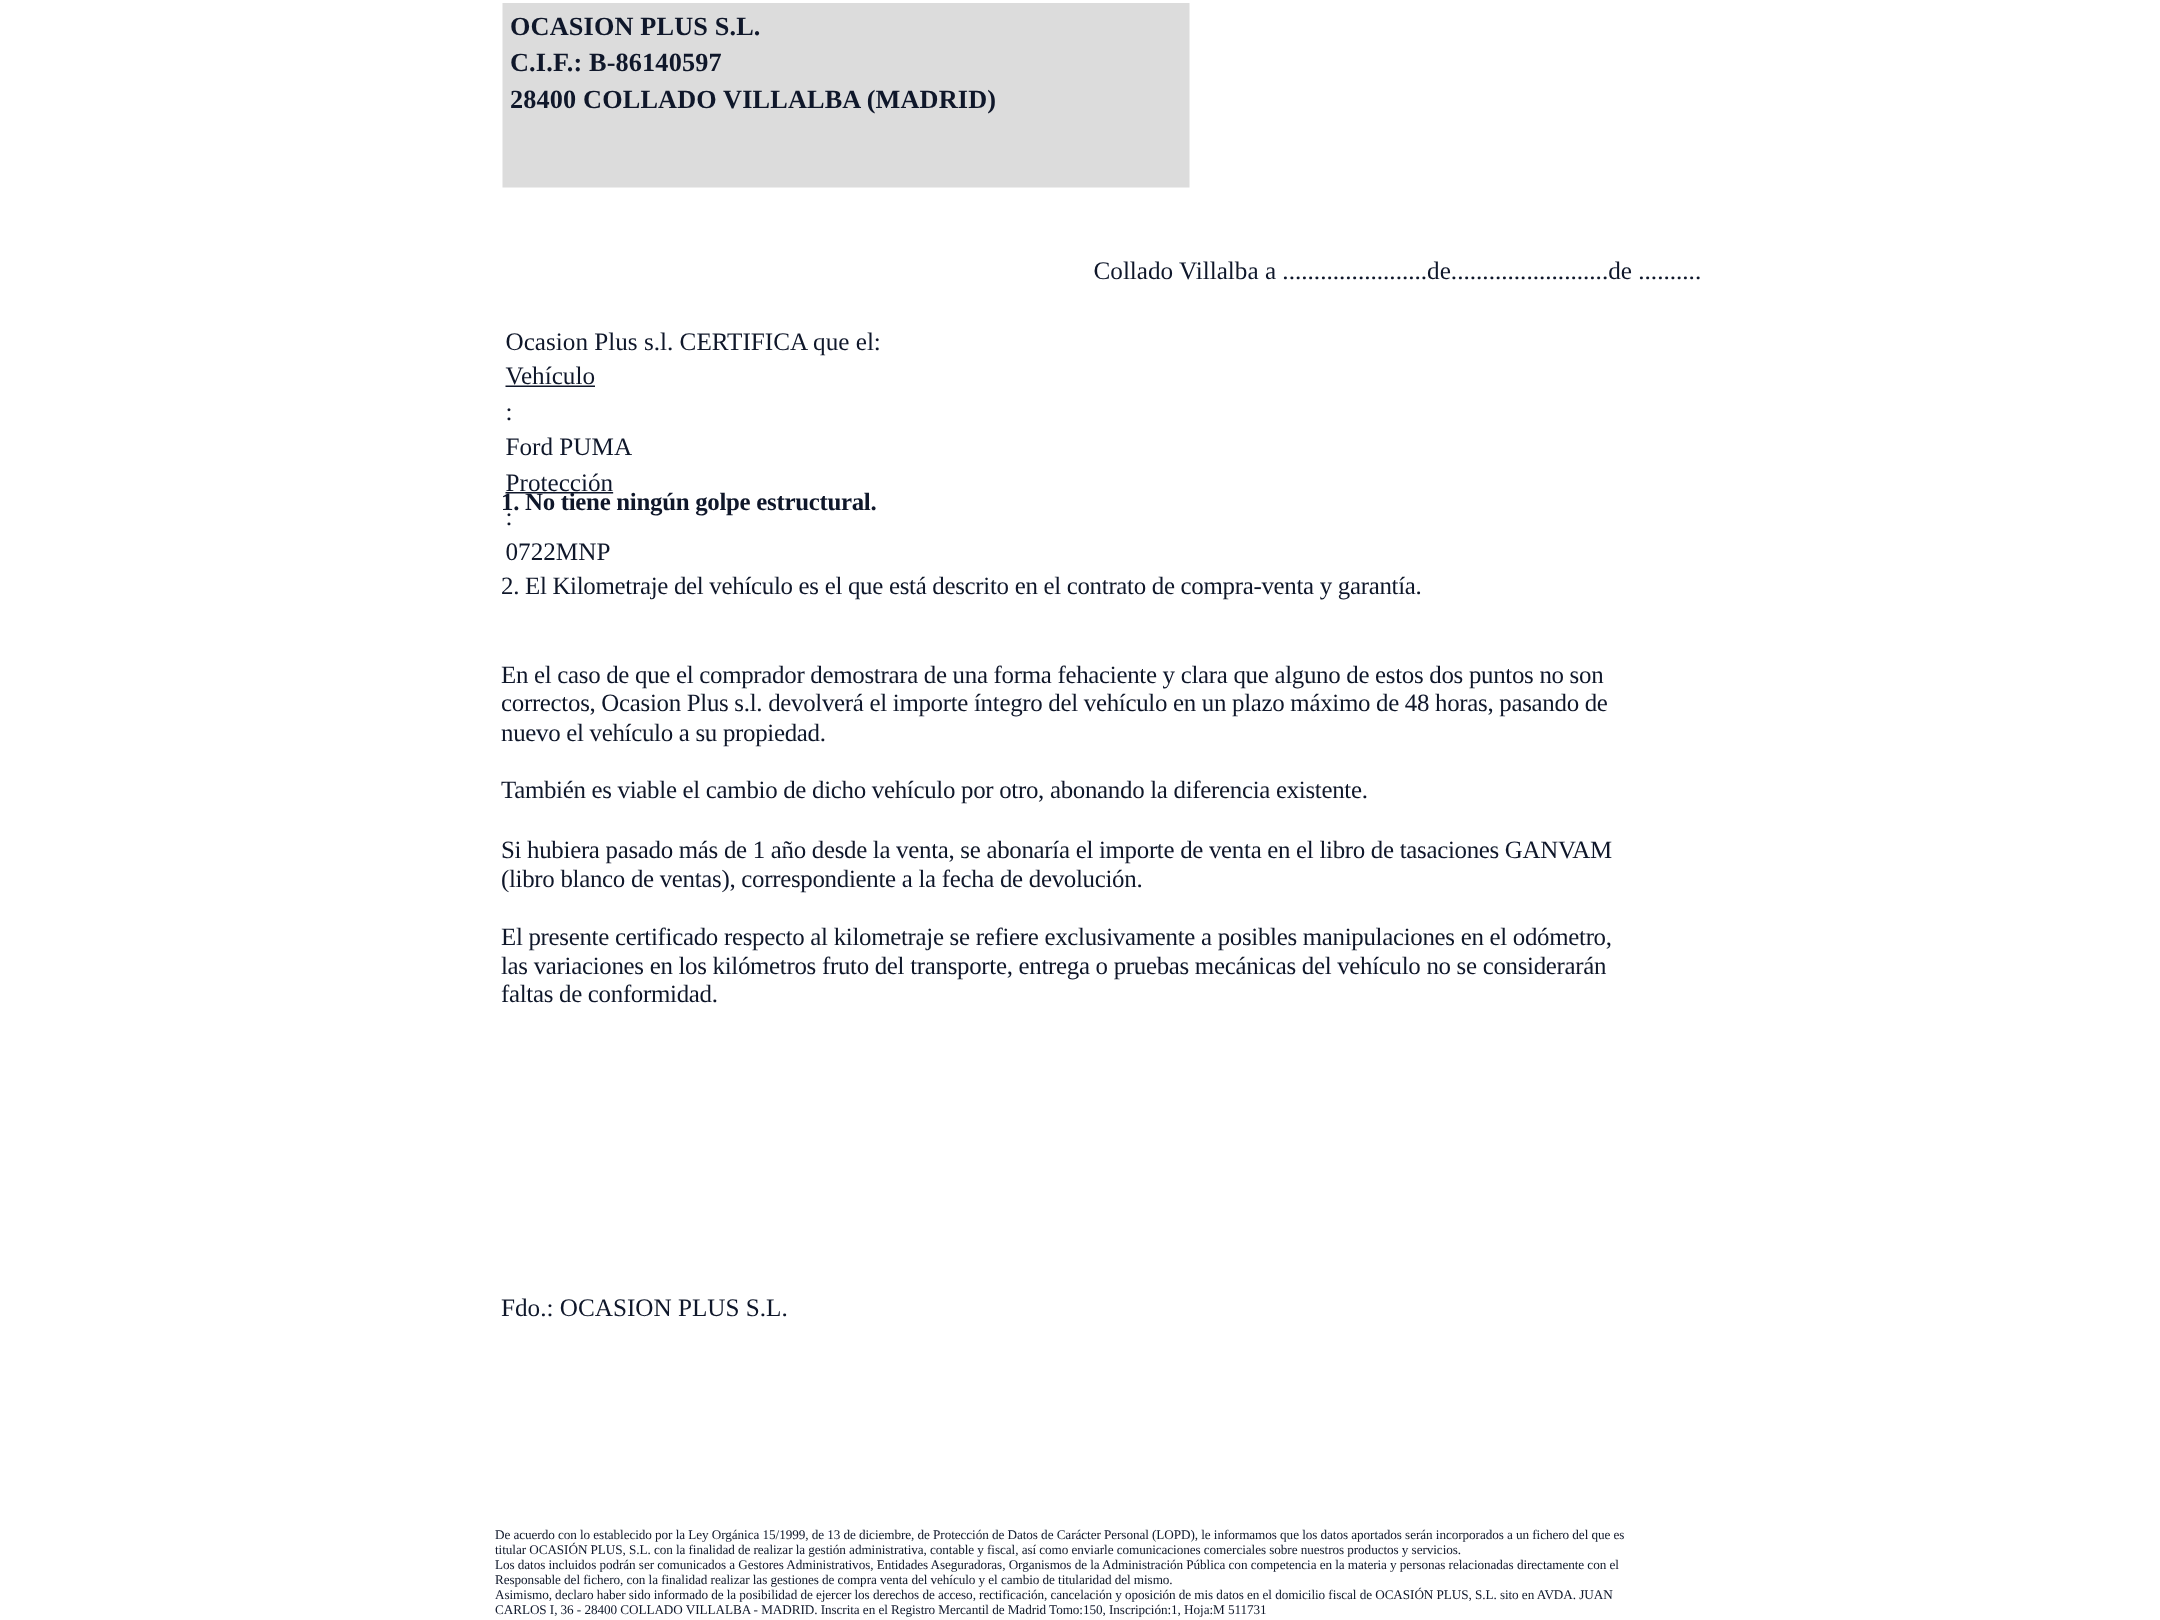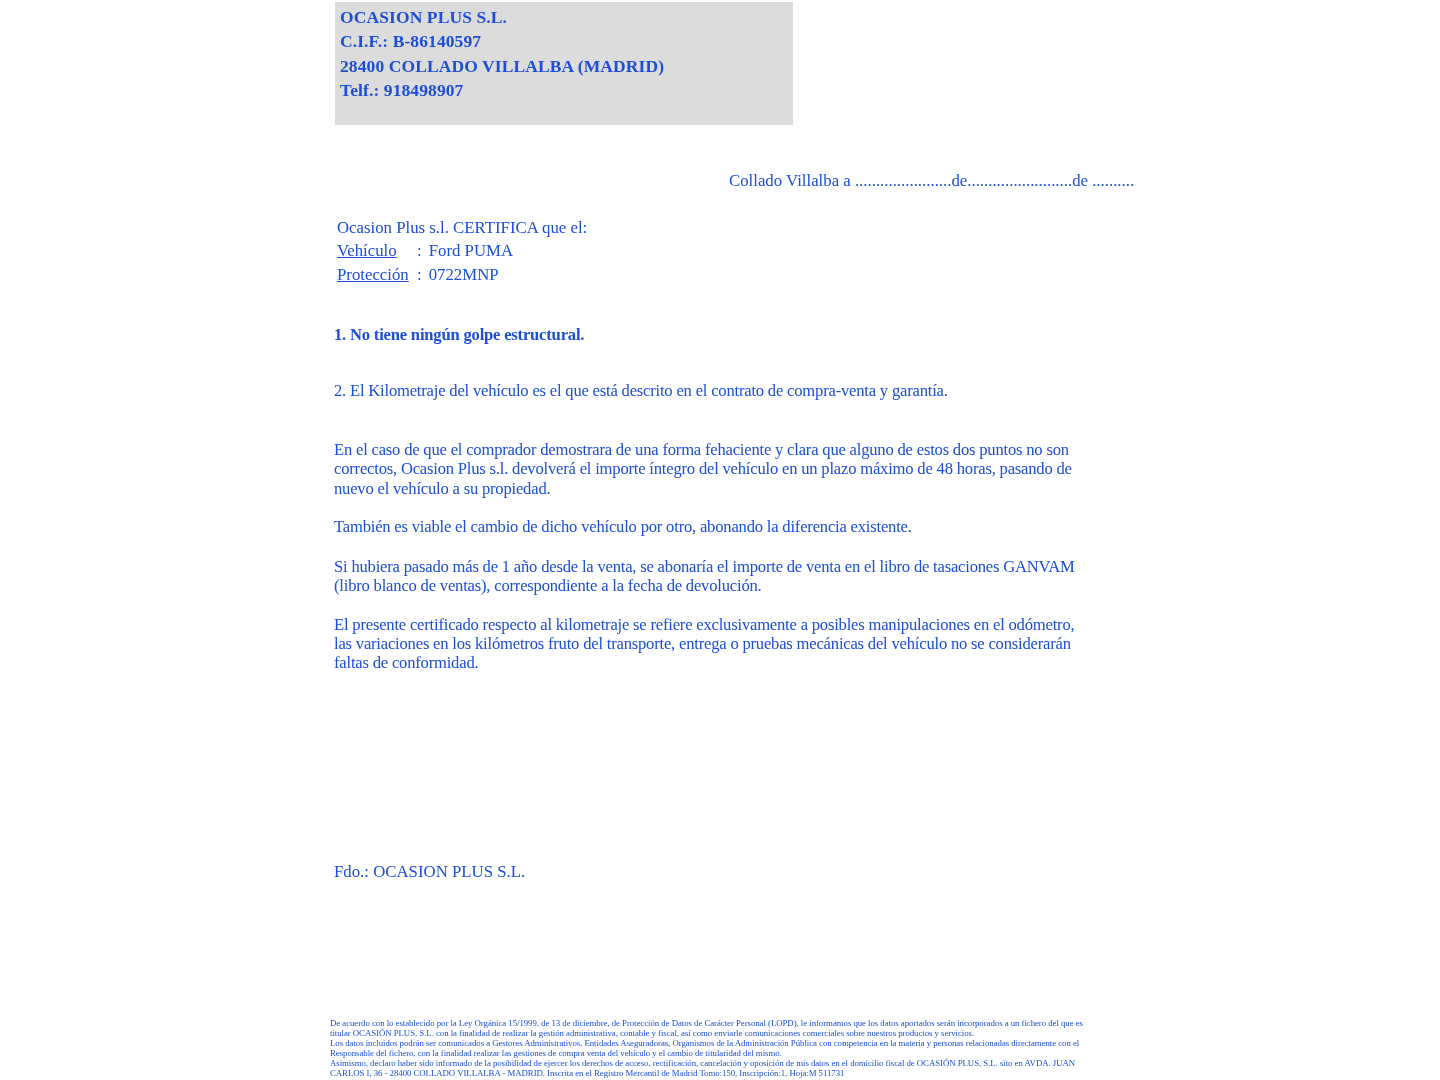--- a/index.html
+++ b/index.html
@@ -6,21 +6,21 @@
     margin: 0;
     padding: 0;
     background: #ffffff;
   }
   .page {
     position: relative;
     width: 1440px;
     height: 1080px;
     background: #ffffff;
     font-family: "Liberation Serif", "DejaVu Serif", serif;
-    color: #1d4ed8;
+    color: #0f172a;
     overflow: hidden;
   }
   .letterhead {
     position: absolute;
     left: 335px;
     top: 2px;
     width: 458px;
     height: 123px;
     background: #dcdcdc;
     padding: 3px 0 0 5px;
@@ -38,21 +38,21 @@
     white-space: nowrap;
     margin-left: 48px;
   }
   .certify {
     position: absolute;
     left: 337px;
     top: 216px;
     font-size: 16.8px;
     line-height: 23.4px;
   }
-  .field-row { display: flex; }
+  .field-row { display: flex; flex-direction: column; }
   .field-label {
     display: inline-block;
     width: 80px;
     text-decoration: underline;
   }
   .field-sep { margin-right: 7px; }
   .points {
     position: absolute;
     left: 334px;
     top: 325px;
@@ -94,21 +94,20 @@
 </style>
 </head>
 <body>
 
 <div class="page">
 
   <div class="letterhead">
     <div>OCASION PLUS S.L.</div>
     <div>C.I.F.: B-86140597</div>
     <div>28400 COLLADO VILLALBA (MADRID)</div>
-    <div>Telf.: 918498907</div>
   </div>
 
   <div class="date-line">Collado Villalba a .......................de.........................de ..........</div>
 
   <div class="certify">
     <div>Ocasion Plus s.l. CERTIFICA que el:</div>
     <div class="field-row">
       <span class="field-label">Vehículo</span>
       <span class="field-sep">:</span>
       <span>Ford PUMA</span>

